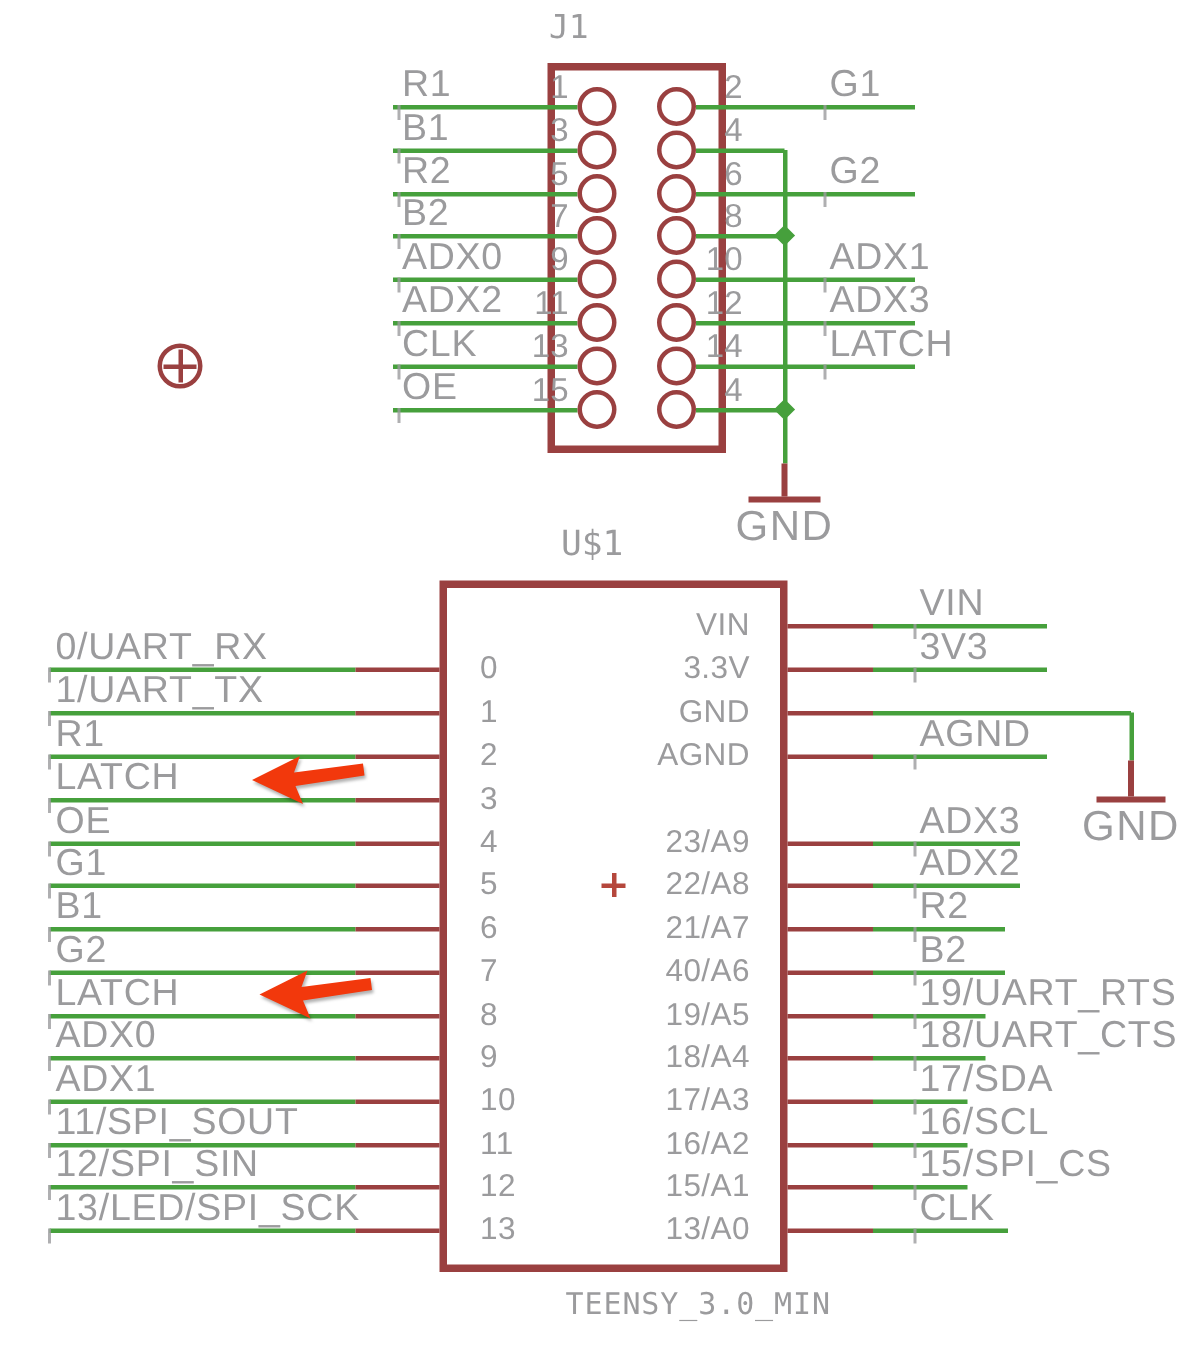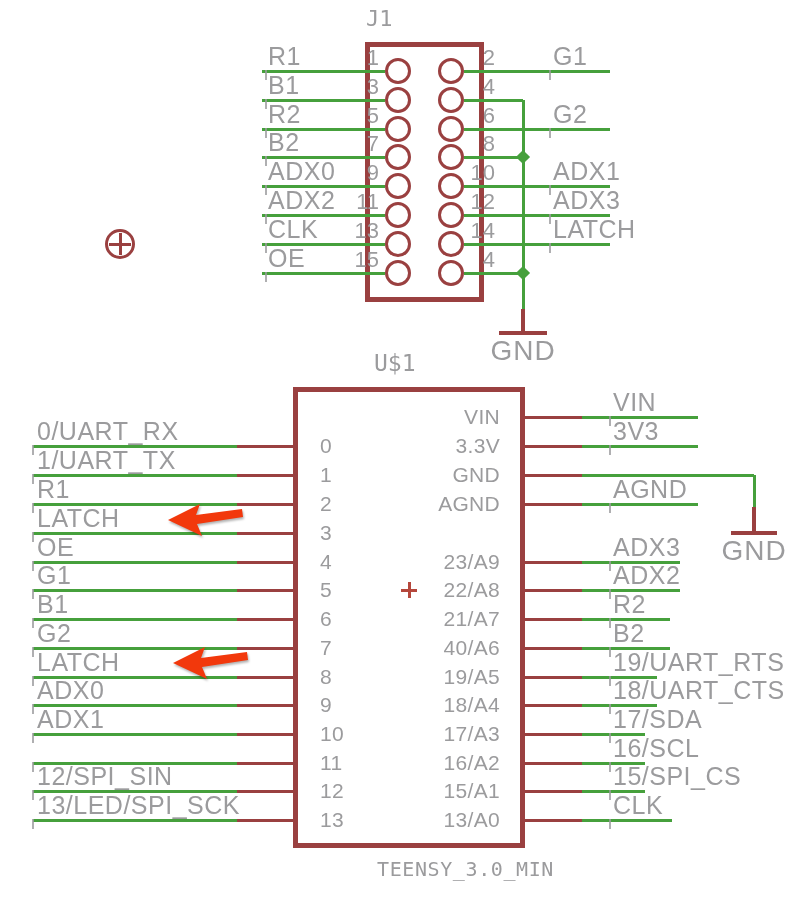--- a/index.html
+++ b/index.html
@@ -163,20 +163,21 @@
     <div class="abs lbl" style="top: 678px; left: 37px;">ADX0</div>
     <div class="abs inner" style="top: 694px; left: 320px;">9</div>
     <div class="abs" style="left: 33px; top: 733px; width: 204px; height: 3px; background: rgb(70, 160, 60);"></div>
     <div class="abs" style="left: 237px; top: 733px; width: 56px; height: 3px; background: rgb(154, 64, 64);"></div>
     <div class="abs" style="left: 32px; top: 733px; width: 2px; height: 10px; background: rgb(155, 155, 157); opacity: 0.8;"></div>
     <div class="abs lbl" style="top: 707px; left: 37px;">ADX1</div>
     <div class="abs inner" style="top: 723px; left: 320px;">10</div>
     <div class="abs" style="left: 33px; top: 762px; width: 204px; height: 3px; background: rgb(70, 160, 60);"></div>
     <div class="abs" style="left: 237px; top: 762px; width: 56px; height: 3px; background: rgb(154, 64, 64);"></div>
     <div class="abs" style="left: 32px; top: 762px; width: 2px; height: 10px; background: rgb(155, 155, 157); opacity: 0.8;"></div>
+    <div class="abs lbl" style="top: 736px; left: 37px;">11/SPI_SOUT</div>
     <div class="abs inner" style="top: 752px; left: 320px;">11</div>
     <div class="abs" style="left: 33px; top: 790px; width: 204px; height: 3px; background: rgb(70, 160, 60);"></div>
     <div class="abs" style="left: 237px; top: 790px; width: 56px; height: 3px; background: rgb(154, 64, 64);"></div>
     <div class="abs" style="left: 32px; top: 790px; width: 2px; height: 10px; background: rgb(155, 155, 157); opacity: 0.8;"></div>
     <div class="abs lbl" style="top: 764px; left: 37px;">12/SPI_SIN</div>
     <div class="abs inner" style="top: 780px; left: 320px;">12</div>
     <div class="abs" style="left: 33px; top: 819px; width: 204px; height: 3px; background: rgb(70, 160, 60);"></div>
     <div class="abs" style="left: 237px; top: 819px; width: 56px; height: 3px; background: rgb(154, 64, 64);"></div>
     <div class="abs" style="left: 32px; top: 819px; width: 2px; height: 10px; background: rgb(155, 155, 157); opacity: 0.8;"></div>
     <div class="abs lbl" style="top: 793px; left: 37px;">13/LED/SPI_SCK</div>

